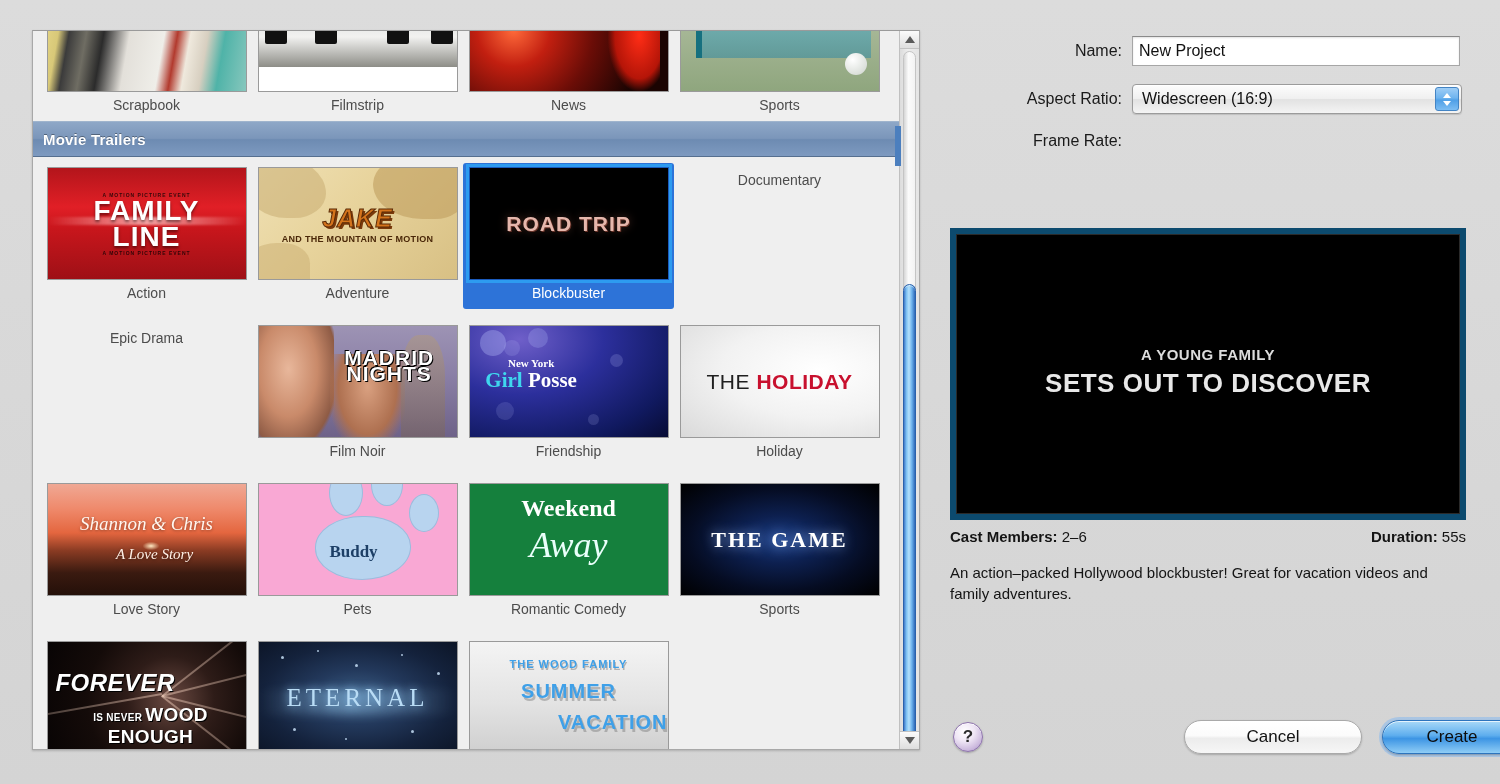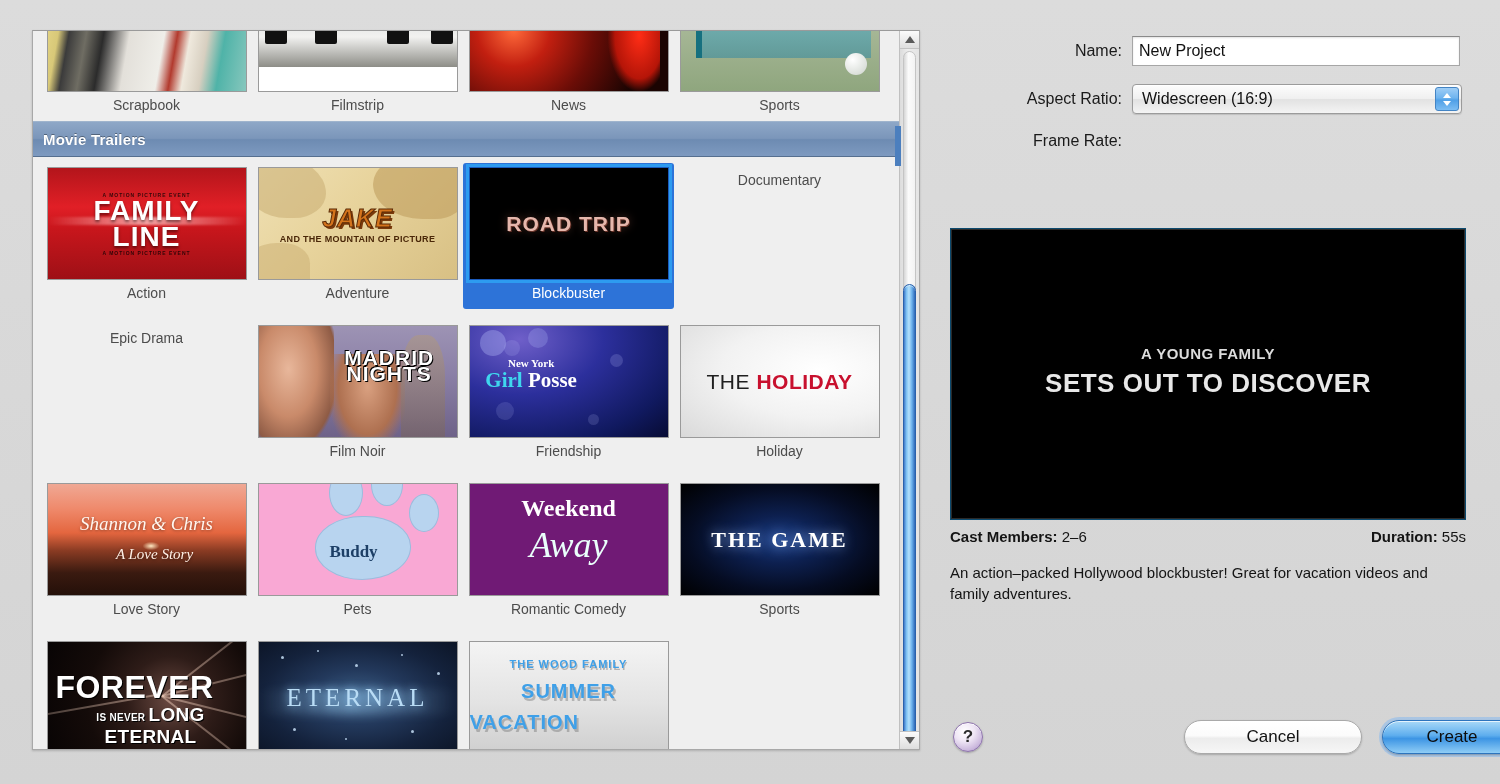--- a/index.html
+++ b/index.html
@@ -225,39 +225,39 @@
 
   
   .art-pets { background:#f9a8d4; }
   .paw { position:absolute; background:#b8d4ef; border:1px solid #9bbcdd; border-radius:50%; }
   .art-pets .name {
     position:absolute; left:26%; top:52%; width:44%; text-align:center;
     font-family:"Liberation Serif", serif; font-weight:bold; font-size:17px; color:#1d3f66;
   }
 
   
-  .art-rom { background:#701a75; }
+  .art-rom { background:#15803d; }
   .art-rom .t1 { position:absolute; left:0; right:0; top:10%; text-align:center;
     font-family:"Liberation Serif", serif; font-weight:bold; font-size:24px; color:#fff; }
   .art-rom .t2 { position:absolute; left:0; right:0; top:38%; text-align:center;
     font-family:"Liberation Serif", serif; font-style:italic; font-size:36px; color:#eafffb; line-height:38px; }
 
   
   .art-game { background: radial-gradient(ellipse at 50% 50%, #1d3f86 0%, #0d2050 30%, #050c22 65%, #000 100%); }
   .art-game .txt {
     font-family:"Liberation Serif", serif; font-weight:bold; font-size:22px; letter-spacing:2px;
     color:#fff; text-shadow:0 0 12px rgba(150,190,255,.8);
   }
 
   
   .art-spy { background: radial-gradient(circle at 62% 52%, #6b4a42 0%, #2e1c18 32%, #140b09 62%, #080404 100%); }
   .art-spy .ray { position:absolute; left:58%; top:48%; width:150%; height:2px;
     background: linear-gradient(to right, rgba(255,220,200,.45), rgba(255,220,200,0)); transform-origin:0 0; }
-  .art-spy .t1 { position:absolute; left:4%; top:24%; font-weight:bold; 
-    font-size:32px; color:#fff; letter-spacing:.5px; text-shadow:1px 1px 0 #000; }
+  .art-spy .t1 { position:absolute; left:4%; top:24%; font-weight:bold; font-style:italic;
+    font-size:24px; color:#fff; letter-spacing:.5px; text-shadow:1px 1px 0 #000; }
   .art-spy .t2 { position:absolute; left:4%; top:56%; font-weight:bold; font-size:19px;
     color:#fff; letter-spacing:.3px; text-shadow:1px 1px 0 #000; }
   .art-spy .t2 .sm { font-size:10px; }
 
   
   .art-super { background: radial-gradient(ellipse at 50% 50%, #3c5f86 0%, #23395c 35%, #14223c 68%, #0c1527 100%); }
   .art-super .glow { position:absolute; left:0; right:0; top:42%; height:26px;
     background: linear-gradient(to right, rgba(150,210,255,0), rgba(170,220,255,.35) 45%, rgba(150,210,255,0));
     filter: blur(4px); }
   .art-super .txt {
@@ -267,21 +267,21 @@
   .spark { position:absolute; background:#cfe8ff; border-radius:50%; opacity:.8; }
 
   
   .art-travel { background: linear-gradient(to bottom,#f4f4f4 0%,#e3e3e3 55%,#cfcfcf 100%); }
   .art-travel .t1 { position:absolute; left:0; right:0; top:14%; text-align:center;
     font-weight:bold; font-size:11px; color:#3fa0e8; letter-spacing:1px;
     text-shadow:1px 2px 0 rgba(120,120,120,.5); }
   .art-travel .t2 { position:absolute; left:0; right:0; top:34%; text-align:center;
     font-weight:bold; font-size:20px; color:#3fa0e8; letter-spacing:1px;
     text-shadow:2px 3px 0 rgba(120,120,120,.45); }
-  .art-travel .t3 { position:absolute; left:0; right:0; top:62%; text-align:left;
+  .art-travel .t3 { position:absolute; left:0; right:0; top:62%; text-align:right;
     font-weight:bold; font-size:20px; color:#3fa0e8; letter-spacing:1px;
     text-shadow:2px 3px 0 rgba(120,120,120,.45); }
 
   
   #scrollbar {
     position:absolute; right:0; top:0;
     width:20px; height:718px;
     background: linear-gradient(to right,#dcdcdc,#ececec 40%,#e4e4e4);
     border-left:1px solid #c0c0c0;
   }
@@ -359,21 +359,21 @@
   }
   .popup-arrows i { display:block; width:0; height:0;
     border-left:4px solid transparent; border-right:4px solid transparent; }
   .popup-arrows i.up { border-bottom:5px solid #fff; }
   .popup-arrows i.dn { border-top:5px solid #fff; }
 
   #preview {
     position:absolute; left:0; top:228px;
     width:516px; height:292px;
     background:#000;
-    border:1px solid #0c4a6e;
+    border:6px solid #0c4a6e;
     box-shadow: inset 0 0 0 1px #2a2a2a;
     overflow:hidden;
   }
   #preview .pl1 {
     position:absolute; left:0; right:0; top:40%;
     text-align:center;
     font-weight:bold; font-size:15px; letter-spacing:.5px;
     color:#dcdcdc;
     text-shadow:0 1px 2px rgba(0,0,0,.9);
   }
@@ -483,21 +483,21 @@
       </div>
 
       <div class="cell">
         <div class="thumb">
           <div class="tb art-adventure">
             <div class="land1"></div>
               <div class="land2"></div>
               <div class="land3"></div>
             <div class="ctr">
               <div class="jake">JAKE</div>
-              <div class="sub">AND THE MOUNTAIN OF PICTURE</div>
+              <div class="sub">AND THE MOUNTAIN OF MOTION</div>
             </div>
           </div>
         </div>
         <div class="cell-label">Adventure</div>
       </div>
 
       <div class="cell selected">
         <div class="thumb">
           <div class="tb art-blockbuster">
             <div class="ctr">
@@ -617,21 +617,21 @@
     <div class="grid-row" style="padding-top:12px;">
       <div class="cell">
         <div class="thumb">
           <div class="tb art-spy">
             <div class="ray" style="transform:rotate(14deg);"></div>
             <div class="ray" style="transform:rotate(-14deg);"></div>
             <div class="ray" style="transform:rotate(38deg);"></div>
             <div class="ray" style="transform:rotate(-38deg);"></div>
             <div class="ray" style="transform:rotate(170deg);"></div>
             <div class="t1">FOREVER</div>
-            <div class="t2"><span class="sm">IS NEVER </span><span>LONG ETERNAL</span></div>
+            <div class="t2"><span class="sm">IS NEVER </span><span>WOOD ENOUGH</span></div>
           </div>
         </div>
 
       </div>
 
       <div class="cell">
         <div class="thumb">
           <div class="tb art-super">
             <div class="glow"></div>
             <div class="spark" style="left:22px; top:14px; width:3px;height:3px;"></div>

